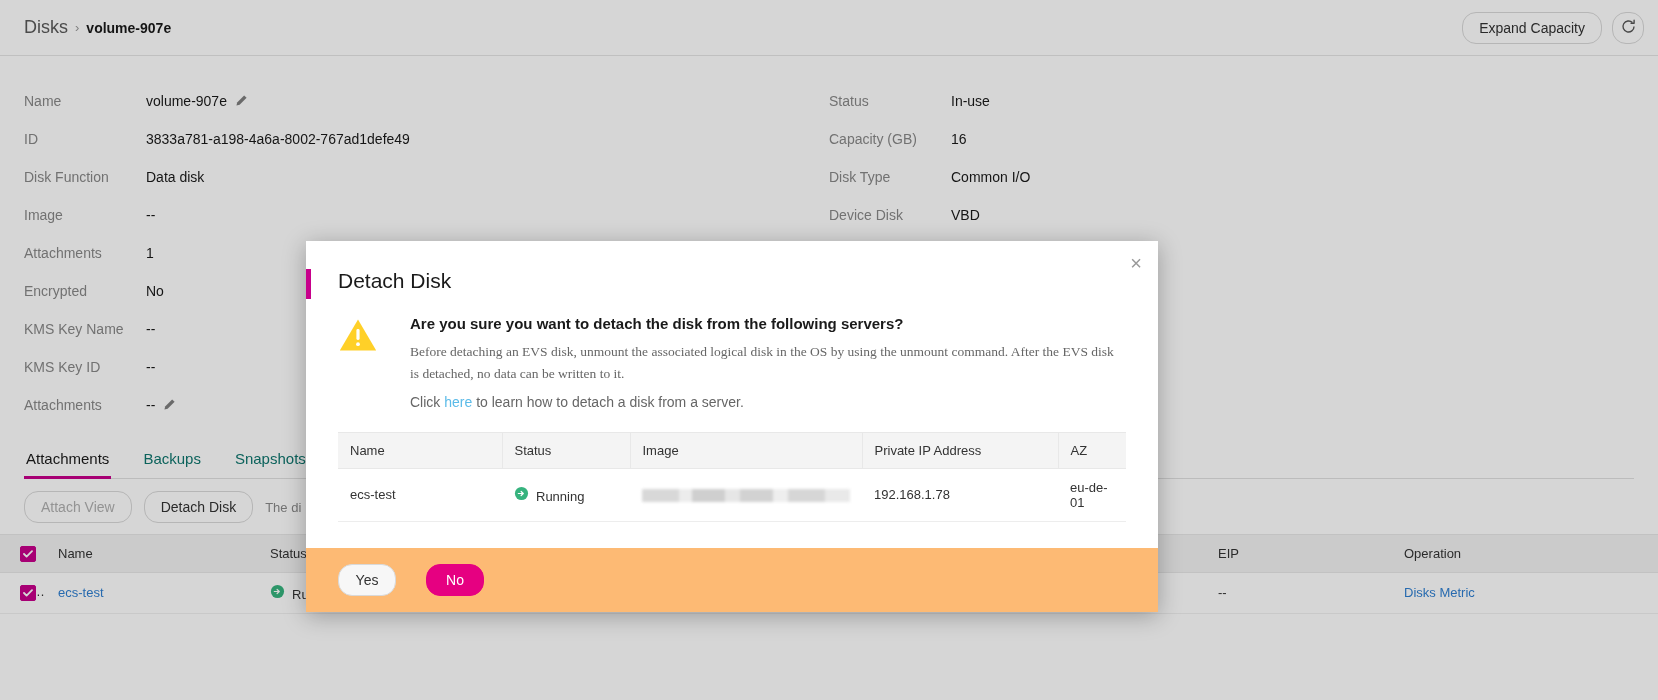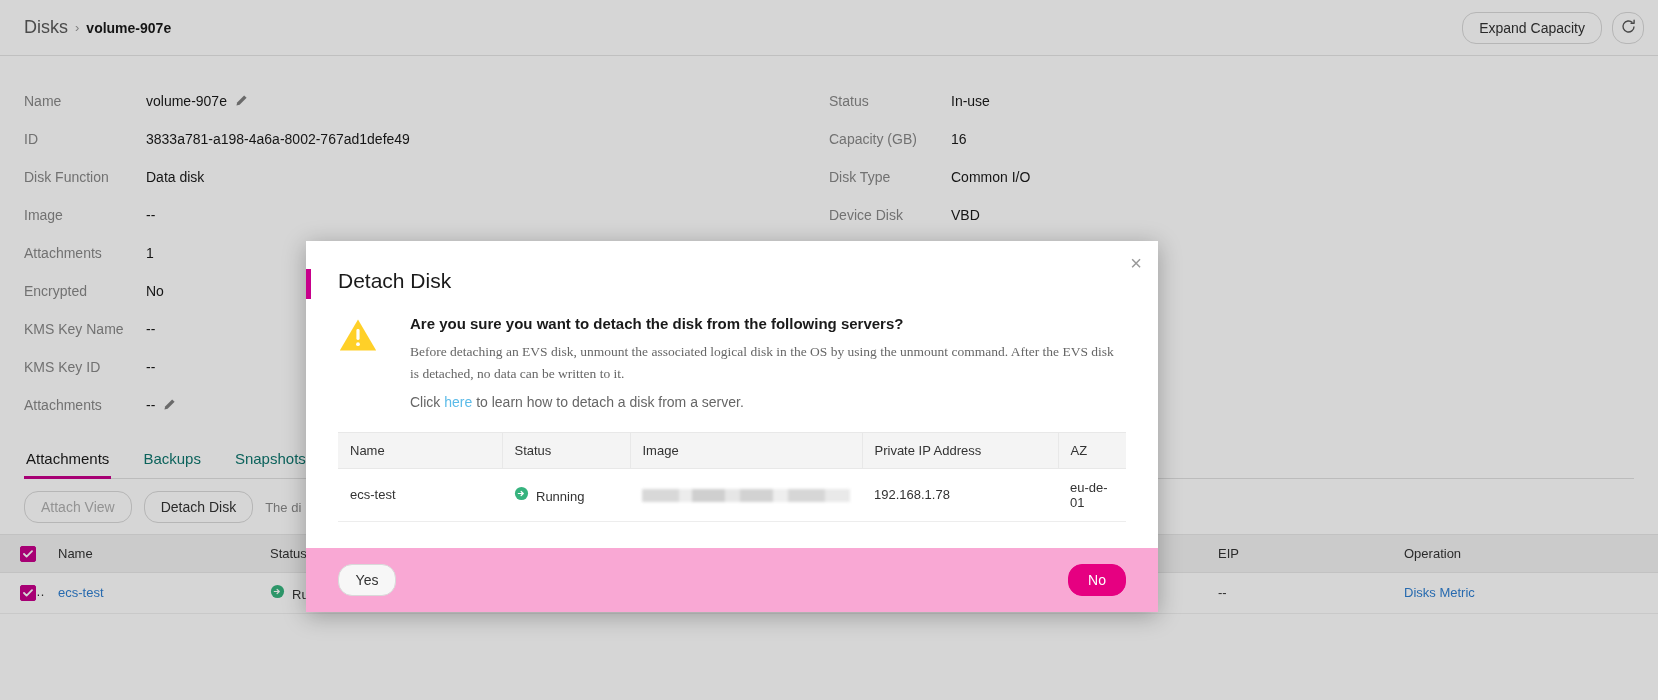--- a/index.html
+++ b/index.html
@@ -140,23 +140,23 @@
     font-size: 13px; color: #333; padding: 11px 12px;
     border-bottom: 1px solid #ededed;
   }
   .redacted {
     display: inline-block; width: 208px; height: 13px;
     background: linear-gradient(90deg,#d8d8d8 0 18%,#ececec 18% 24%,#cfcfcf 24% 40%,
       #e6e6e6 40% 47%,#d2d2d2 47% 63%,#eee 63% 70%,#d6d6d6 70% 88%,#e9e9e9 88% 100%);
     filter: blur(1.6px); vertical-align: middle; border-radius: 1px;
   }
   .modal-footer {
-    margin-top: 26px; background: #f9a8d4;
+    margin-top: 26px; background: #fdba74;
     padding: 16px 32px; display: flex;
-    justify-content: space-between; gap: 2px;
+    justify-content: flex-start; gap: 30px;
   }
   .btn-primary {
     background: #e60081; border-color: #e60081; color: #fff;
     min-width: 58px;
   }
   .btn-plain { min-width: 58px; background:#f7f7f7; }
 </style>
 </head>
 <body>
 

